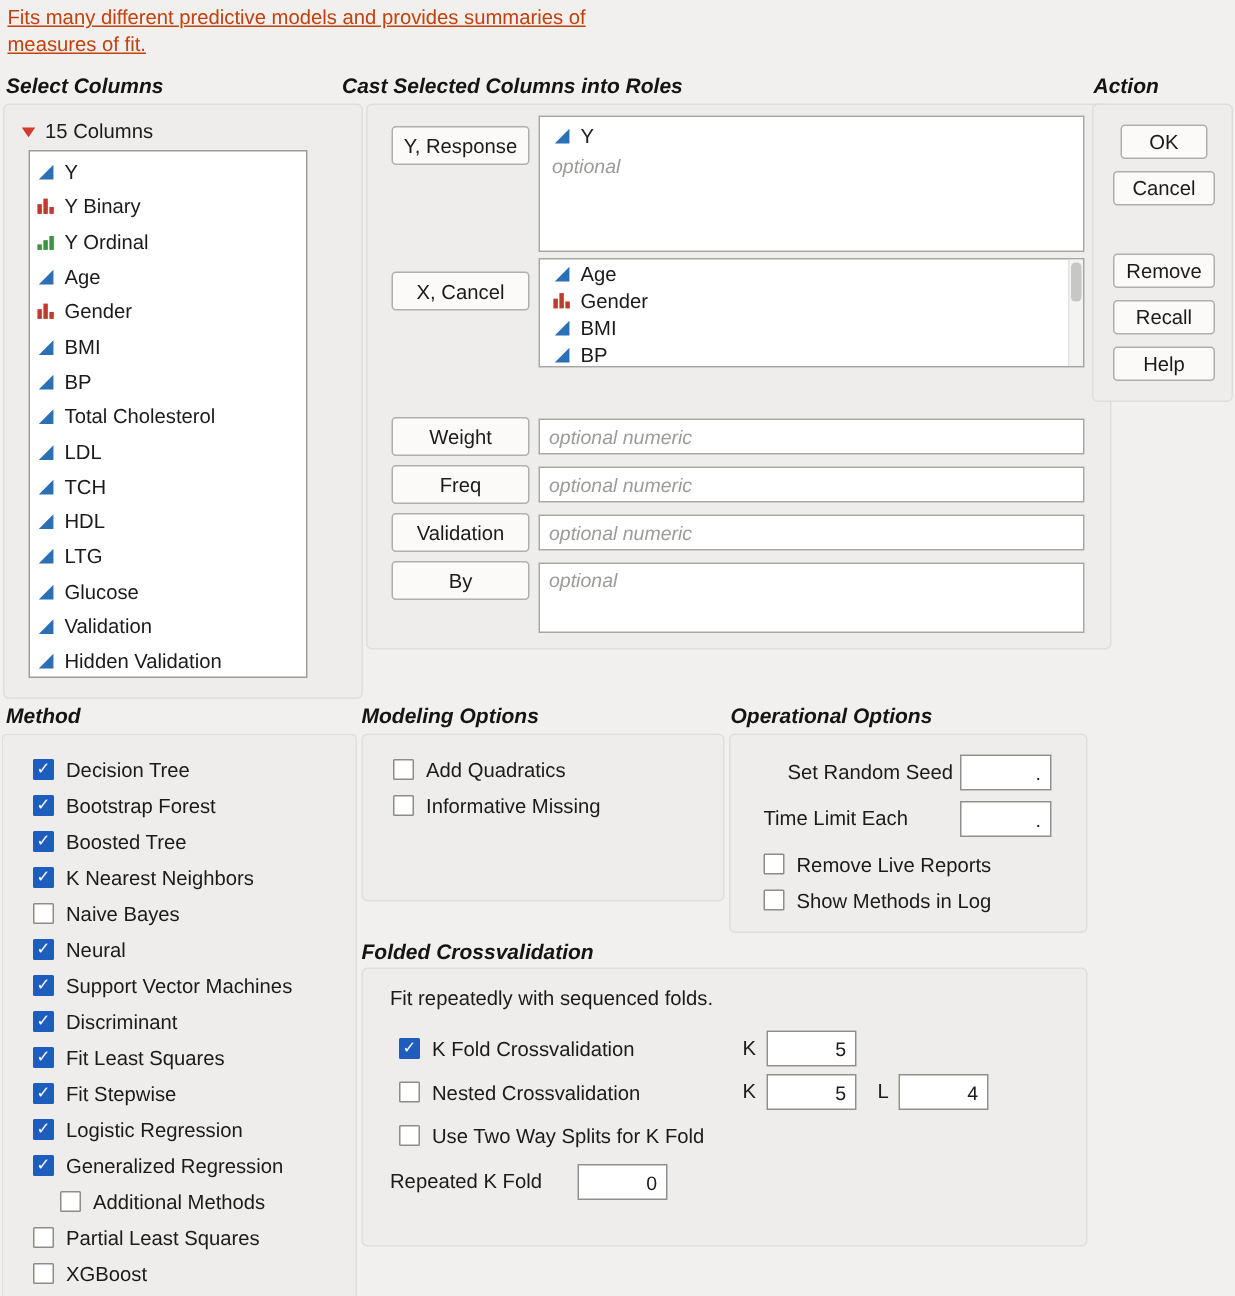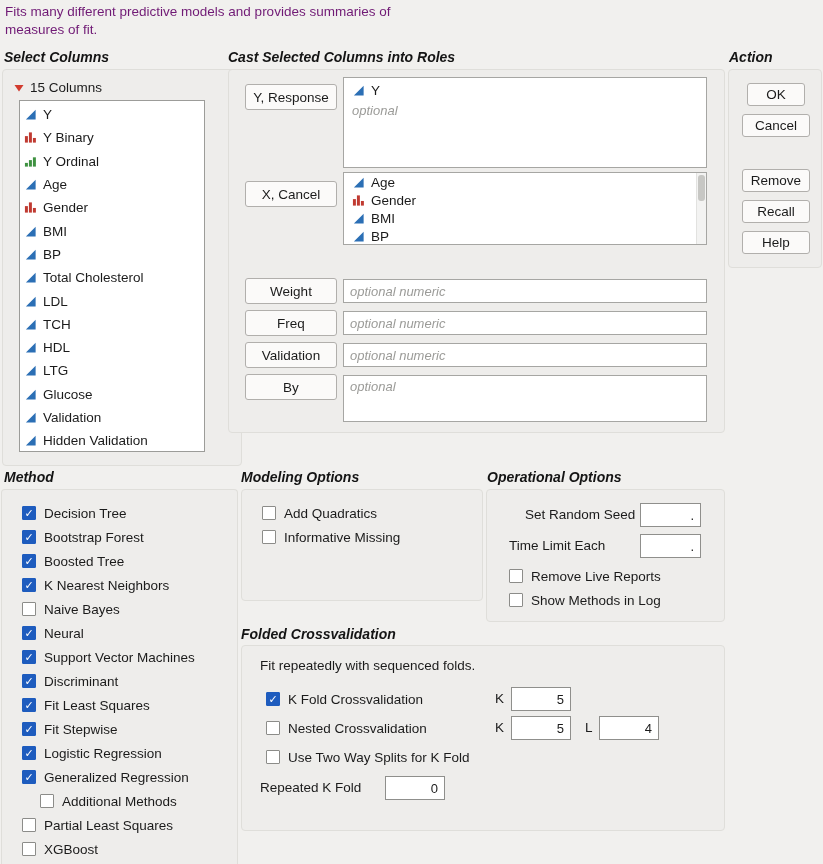--- a/index.html
+++ b/index.html
@@ -2,33 +2,33 @@
 <html><head>
 <meta charset="utf-8">
 <style>
   * { margin:0; padding:0; box-sizing:border-box; }
   html,body { background:#f1f0ee; }
   .screen {
     position:relative; width:823px; height:864px; overflow:hidden;
     background:#f1f0ee; color:#1b1b1b;
     font-family:"Liberation Sans", sans-serif; font-size:13.5px;
   }
-  .desc { position:absolute; left:5px; top:3px; line-height:18px; color:#701a75; }
+  .desc { position:absolute; left:5px; top:3px; line-height:18px; color:#c2410c;text-decoration:underline; }
   .section-title { position:absolute; font-weight:bold; font-size:14px; color:#141414;font-style:italic; }
   .title-select{left:4px;top:49px}
   .title-cast{left:228px;top:49px}
   .title-action{left:729px;top:49px}
   .title-method{left:4px;top:469px}
   .title-modeling{left:241px;top:469px}
   .title-operational{left:487px;top:469px}
   .title-folded{left:241px;top:626px}
 
   .panel { position:absolute; background:#eeedeb; border:1px solid #dfdeda; border-radius:4px; }
   .panel-select{left:2px;top:69px;width:240px;height:397px}
-  .panel-cast{left:228px;top:69px;width:497px;height:364px}
+  .panel-cast{left:244px;top:69px;width:497px;height:364px}
   .panel-action{left:728px;top:69px;width:94px;height:199px}
   .panel-method{left:1px;top:489px;width:237px;height:376px;border-bottom:none;border-bottom-left-radius:0;border-bottom-right-radius:0}
   .panel-modeling{left:241px;top:489px;width:242px;height:112px}
   .panel-operational{left:486px;top:489px;width:239px;height:133px}
   .panel-folded{left:241px;top:645px;width:484px;height:186px}
 
   .columns-header{position:absolute;left:9px;top:10px;display:flex;align-items:center;gap:5px;}
   .disc-icon{width:13px;height:13px;display:flex;align-items:center;justify-content:center}
   .columns-listbox{position:absolute;left:16px;top:30px;width:186px;height:352px;background:#fff;border:1px solid #9c9c99;padding-top:2px;overflow:hidden}
   .col-item{display:flex;align-items:center;gap:6px;height:23.3px;padding-left:4px;white-space:nowrap}

